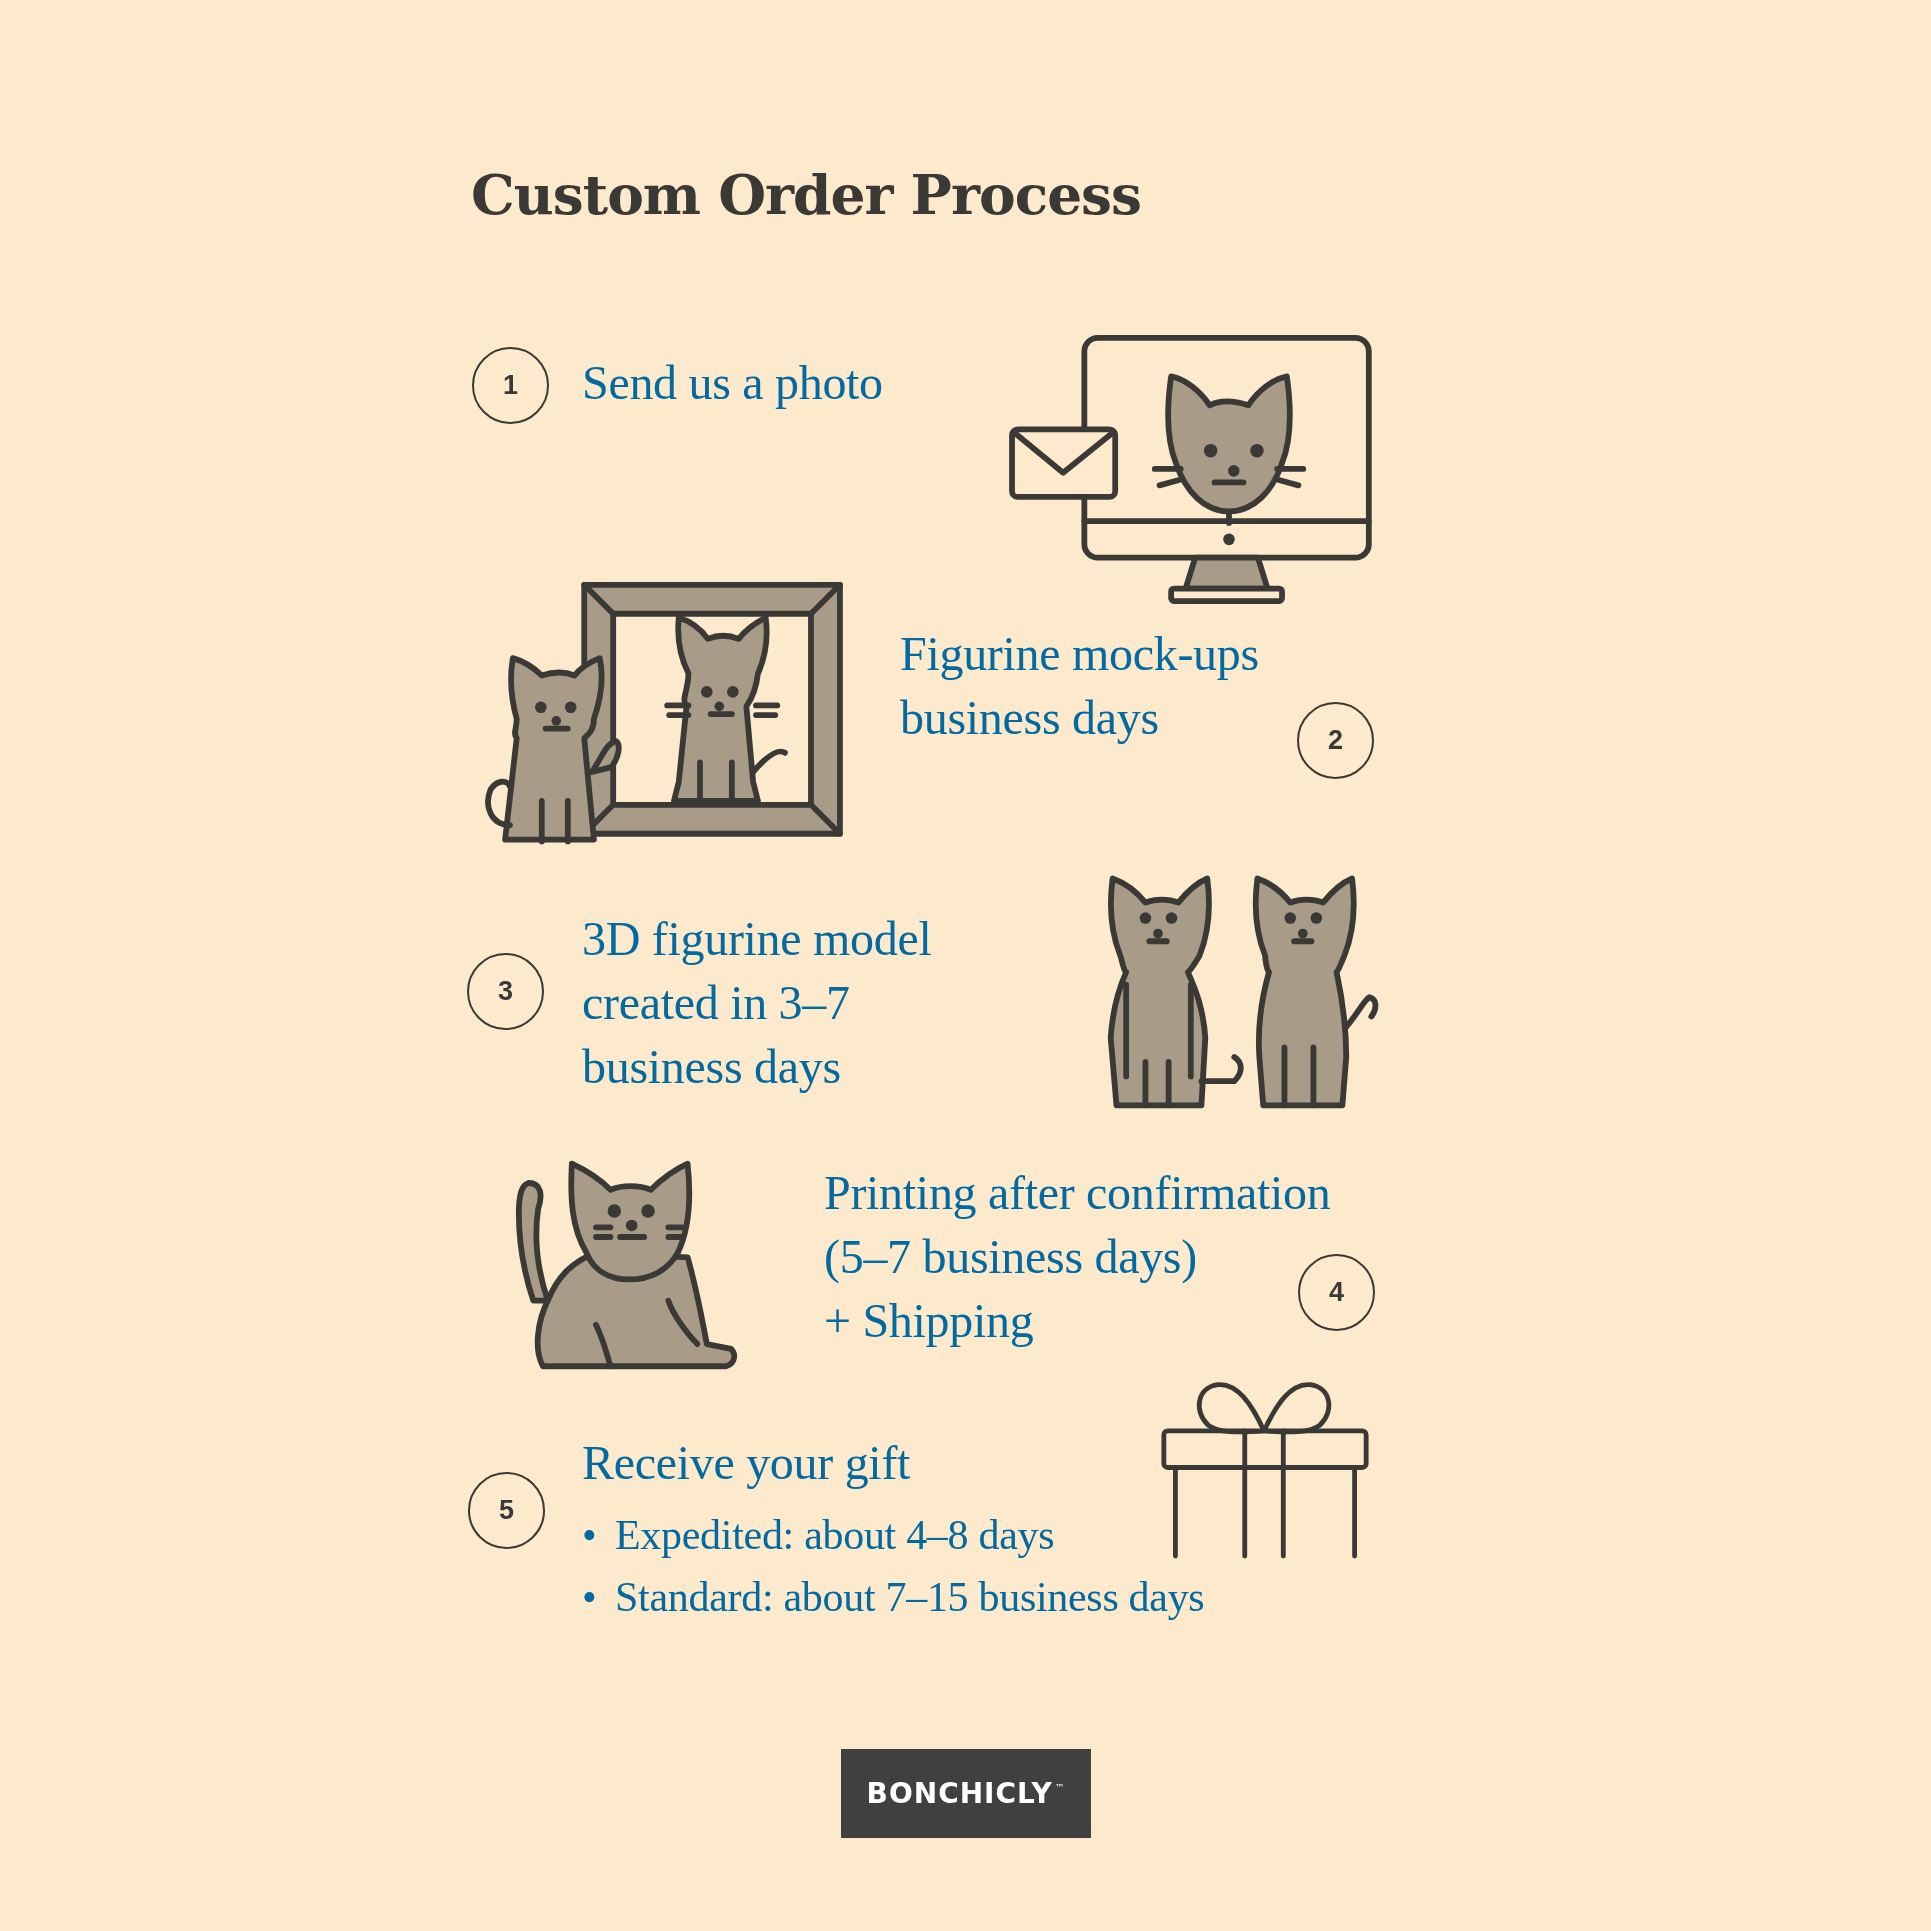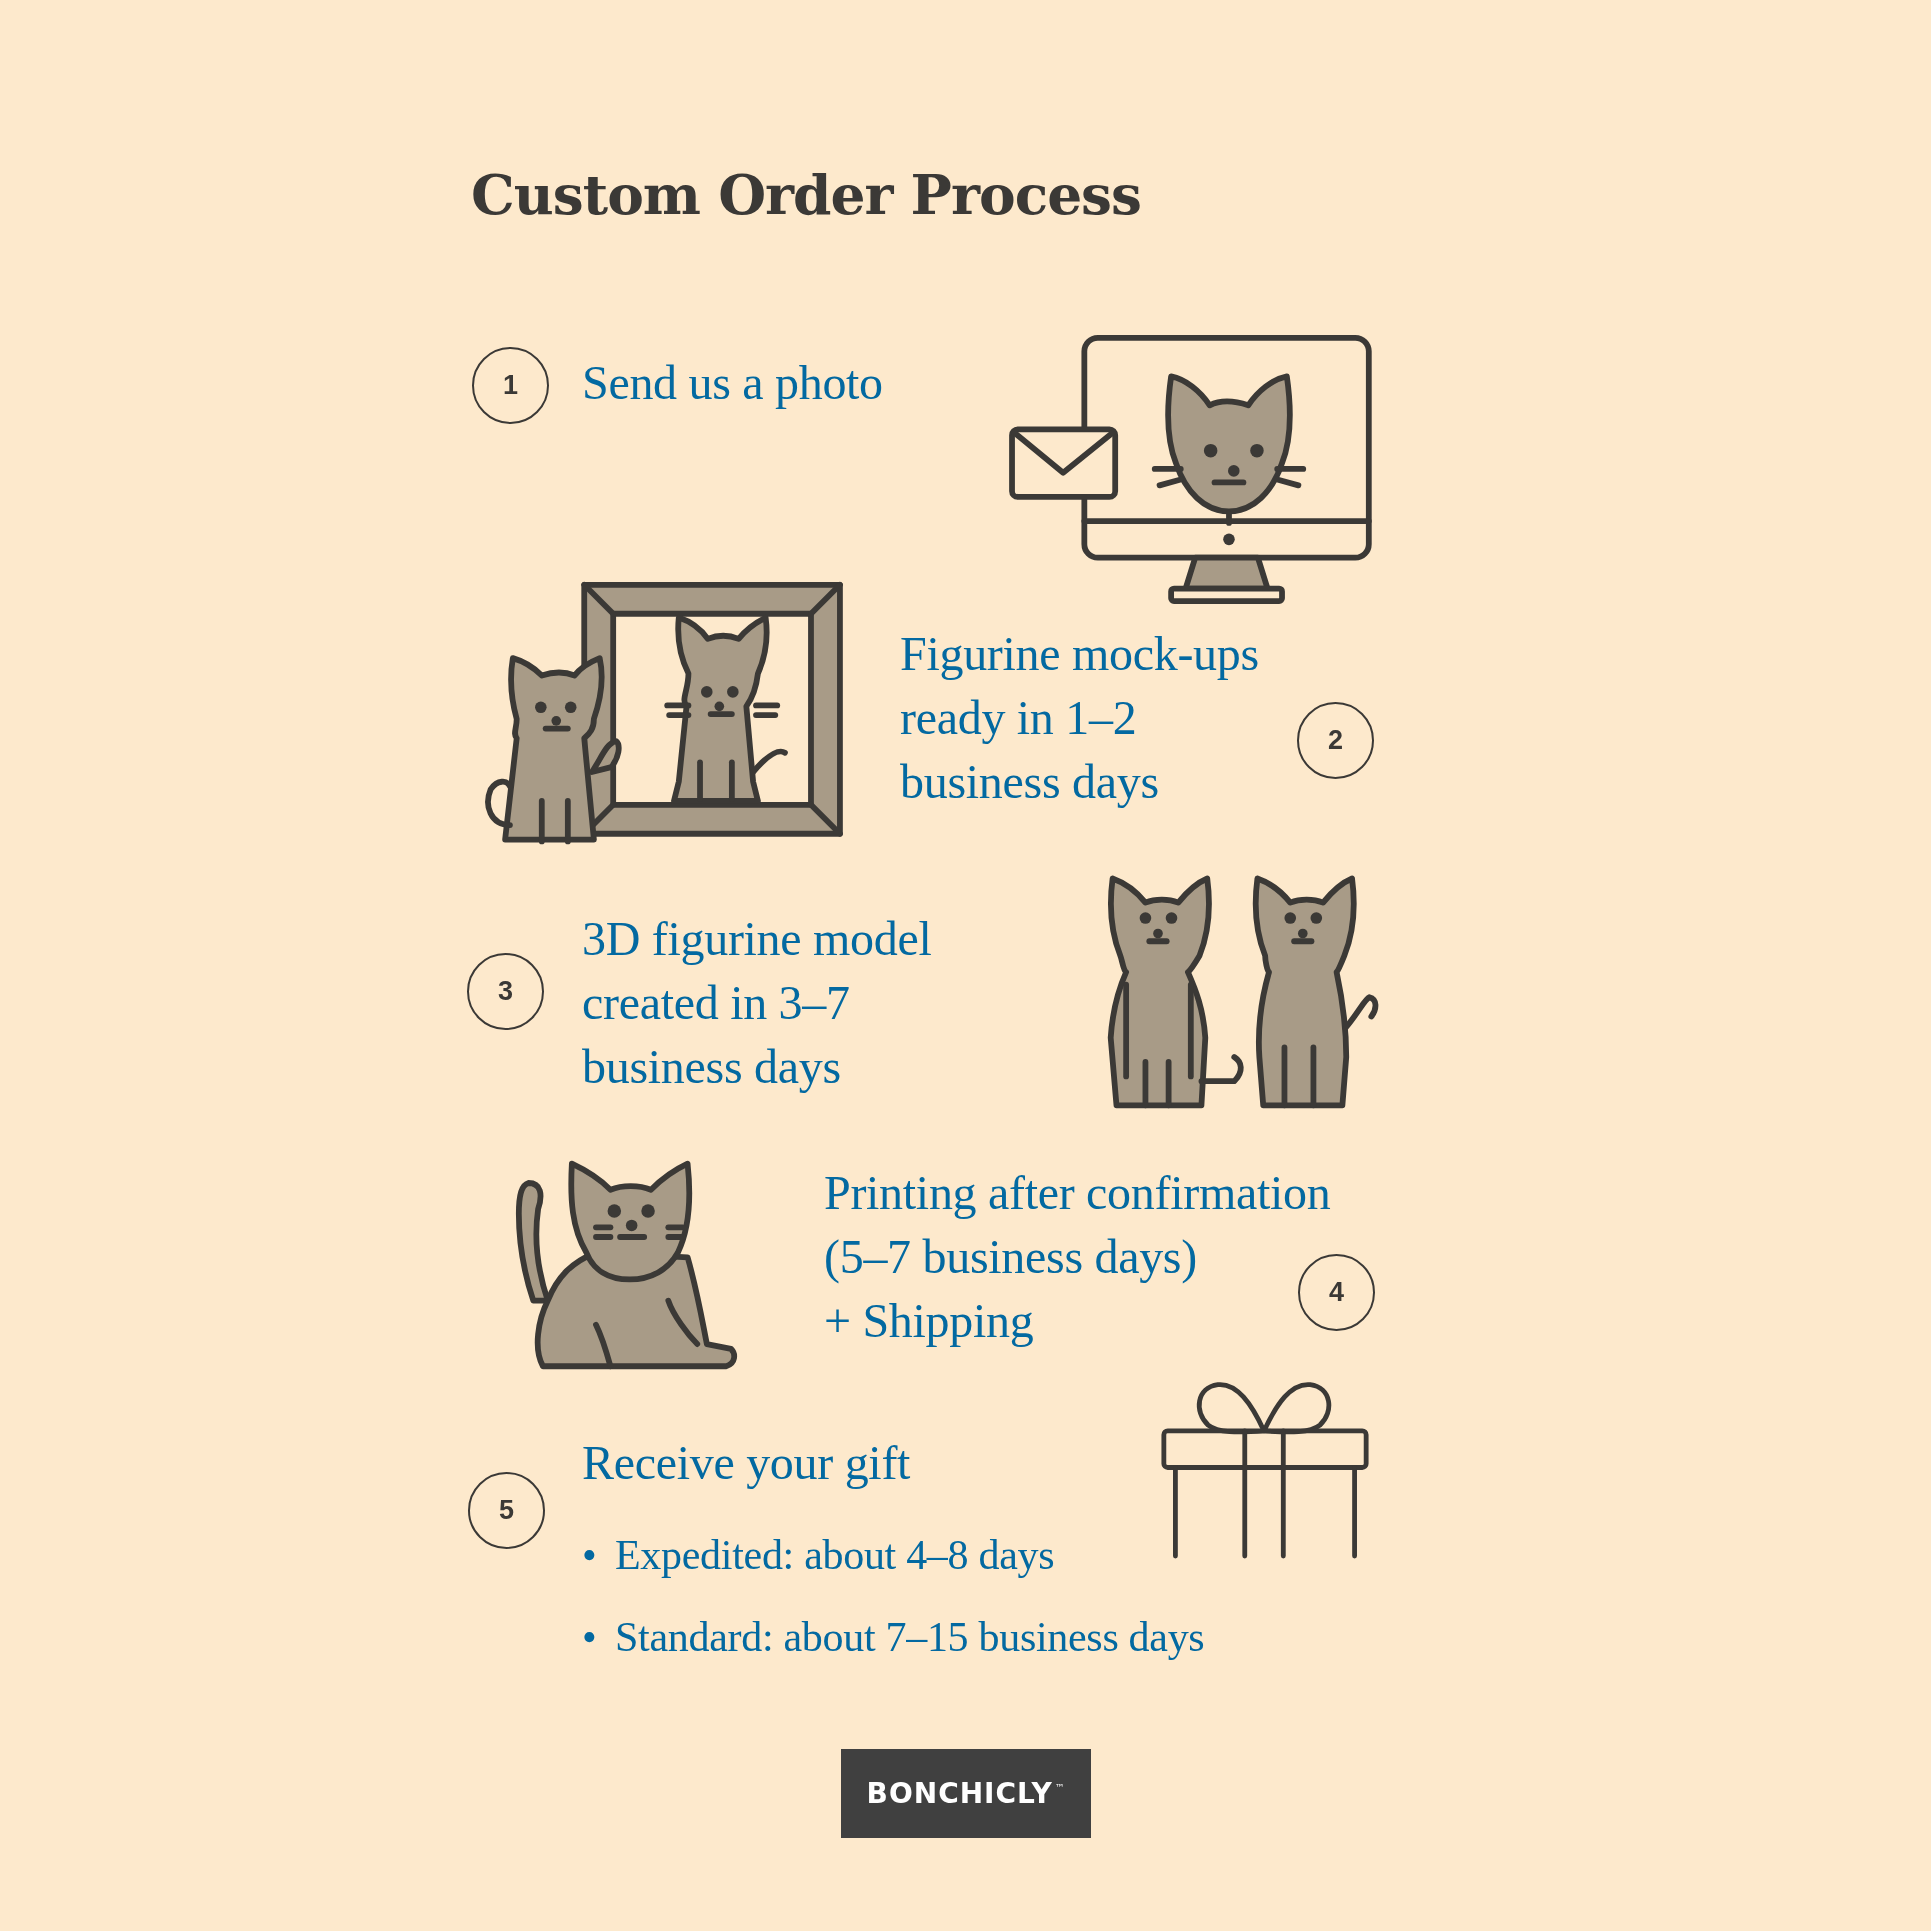--- a/index.html
+++ b/index.html
@@ -21,21 +21,21 @@
     display: flex; align-items: center; justify-content: center;
     font-size: 27px; font-weight: bold; box-sizing: border-box; color: #3b3936;
     font-family: "Liberation Sans", sans-serif;
   }
   .step-text {
     font-size: 48px; line-height: 64px; white-space: nowrap; color: #0369a1;
     font-family: Liberation Serif, serif; letter-spacing: -0.3px;
   }
   .step-text .line { display: block; }
   .bullets { font-size: 42px; line-height: 62px; }
-  .bullets .b { display: block; white-space: nowrap; margin-top: 20px; }
+  .bullets .b { display: block; white-space: nowrap; }
   .bullets .dot { display: inline-block; width: 33px; }
   .logo {
     left: 841px; top: 1749px; width: 250px; height: 89px;
     background: #404040;
     display: flex; align-items: center; justify-content: center;
     color: #ffffff; font-weight: bold; font-size: 28px; letter-spacing: 1px;
     font-family: "DejaVu Sans", sans-serif;
   }
   .logo sup { font-size: 9.7px; font-weight: normal; vertical-align: top; margin-left: 1.9px; position: relative; top: -5.8px; }
   svg { position: absolute; overflow: visible; }
@@ -111,21 +111,20 @@
     <circle cx="266" cy="117" r="6"></circle>
     <circle cx="252" cy="132" r="5"></circle>
     <circle cx="67" cy="133" r="6"></circle>
     <circle cx="98" cy="133" r="6"></circle>
     <circle cx="83" cy="147" r="5"></circle>
   </g>
 </svg>
 
 <div class="abs step-text" style="left:900px; top:622px;">
   <span class="line">Figurine mock-ups</span>
-  <span class="line">ready in 1–2</span>
   <span class="line">business days</span>
 </div>
 <div class="abs circle" style="left:1297px; top:702px;">2</div>
 
 <div class="abs circle" style="left:467px; top:953px;">3</div>
 <div class="abs step-text" style="left:582px; top:907px;">
   <span class="line">3D figurine model</span>
   <span class="line">created in 3–7</span>
   <span class="line">business days</span>
 </div>

